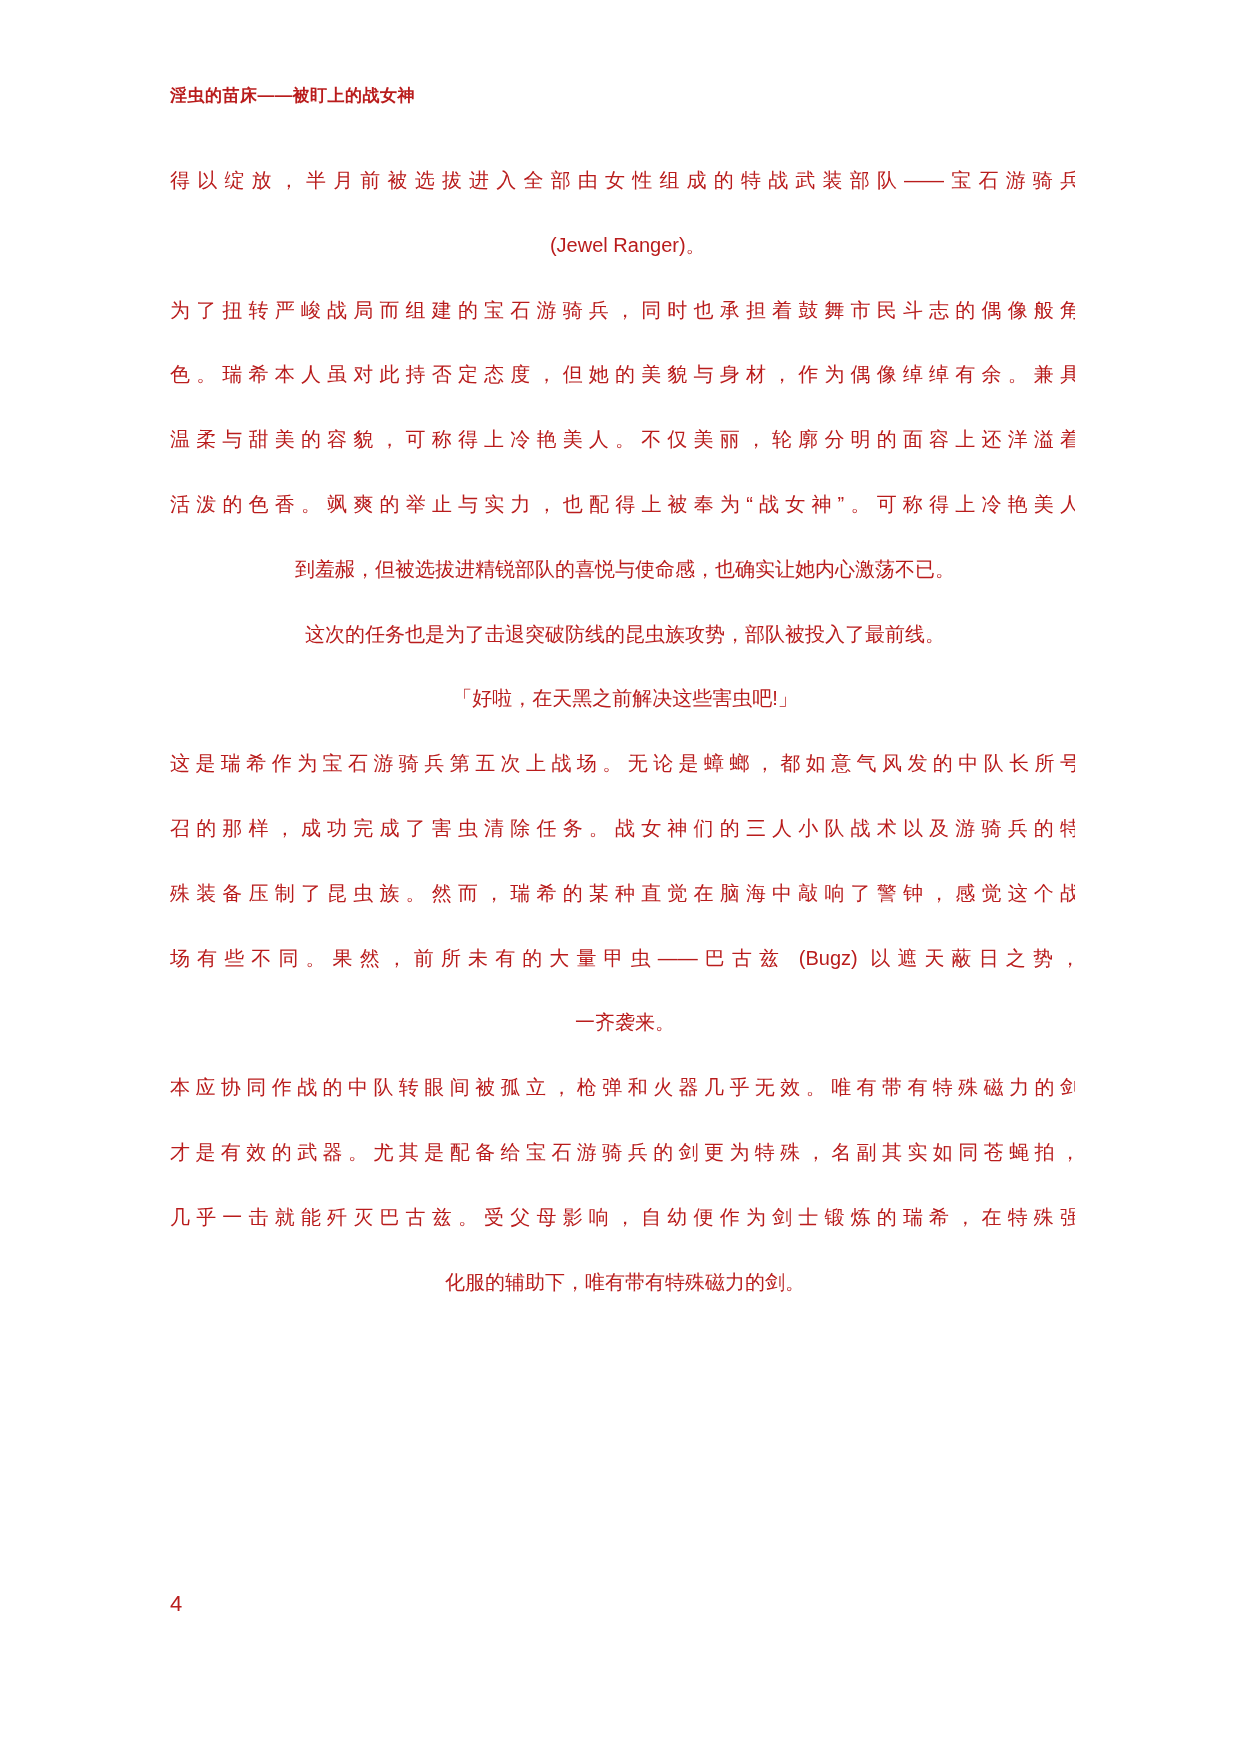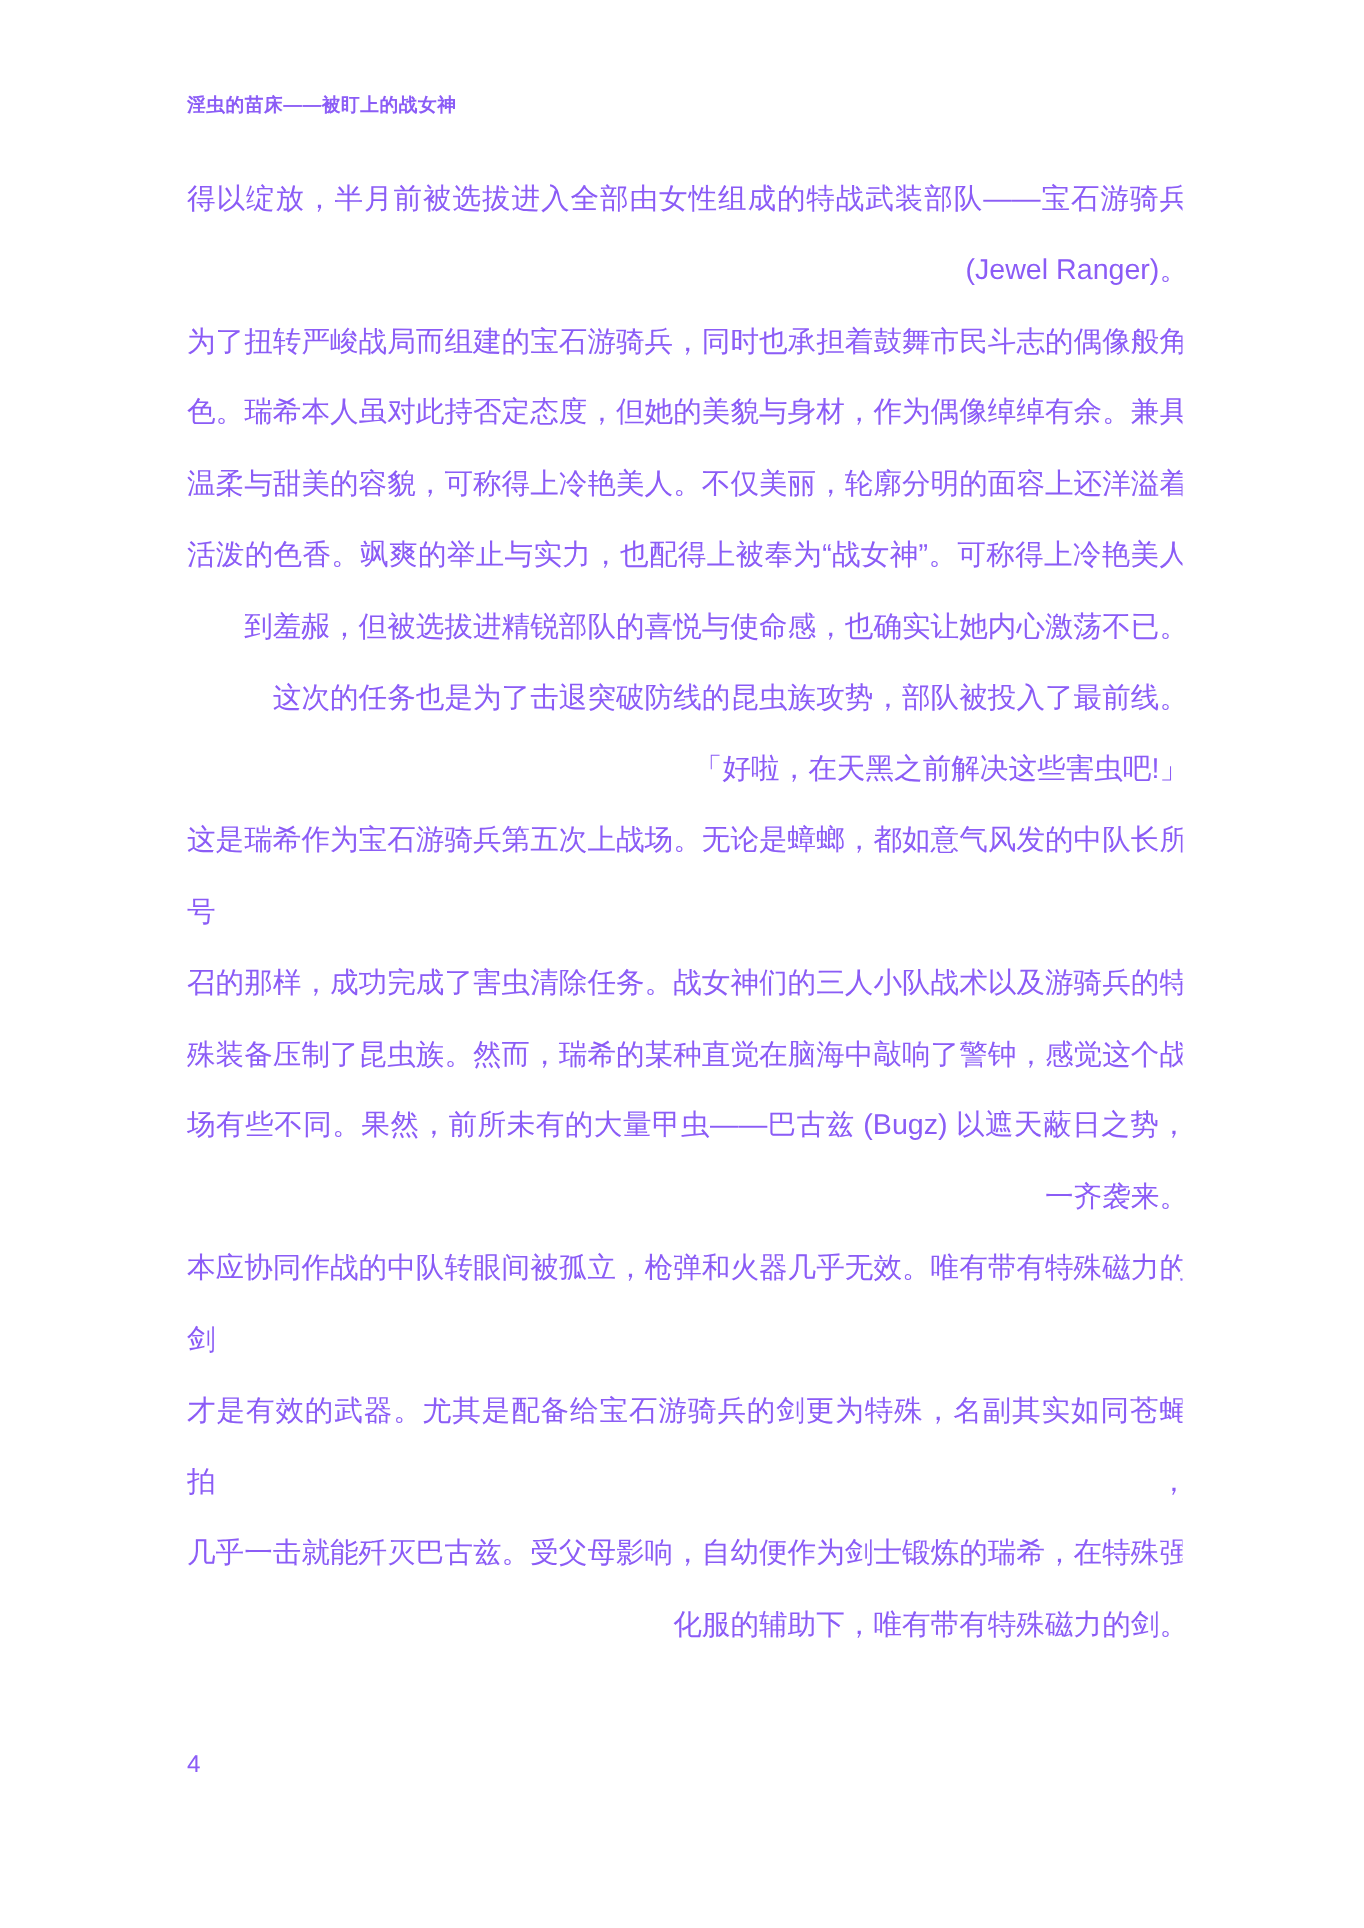--- a/index.html
+++ b/index.html
@@ -7,47 +7,47 @@
     padding: 0;
     background: #ffffff;
   }
   .page {
     position: relative;
     width: 1075px;
     height: 1753px;
     background: #ffffff;
     overflow: hidden;
     font-family: "Liberation Sans", sans-serif;
-    color: #8b5cf6;
+    color: #b91c1c;
   }
   .header-title {
     position: absolute;
     left: 170px;
     top: 84px;
     font-size: 17px;
     font-weight: 700;
     letter-spacing: 0.5px;
     white-space: nowrap;
   }
   .content {
     position: absolute;
     left: 170px;
     top: 148px;
     width: 910px;
-    font-size: 26px;
+    font-size: 20px;
     line-height: 64.8px;
     font-weight: 400;
   }
   .paragraph {
     margin: 0;
     padding: 0;
   }
   .text-line {
     min-height: 64.8px;
-    text-align: right;
+    text-align: center;
   }
   
   .text-line.justify {
     text-align: justify;
     text-align-last: justify;
   }
   .page-number {
     position: absolute;
     left: 170px;
     top: 1590px;

